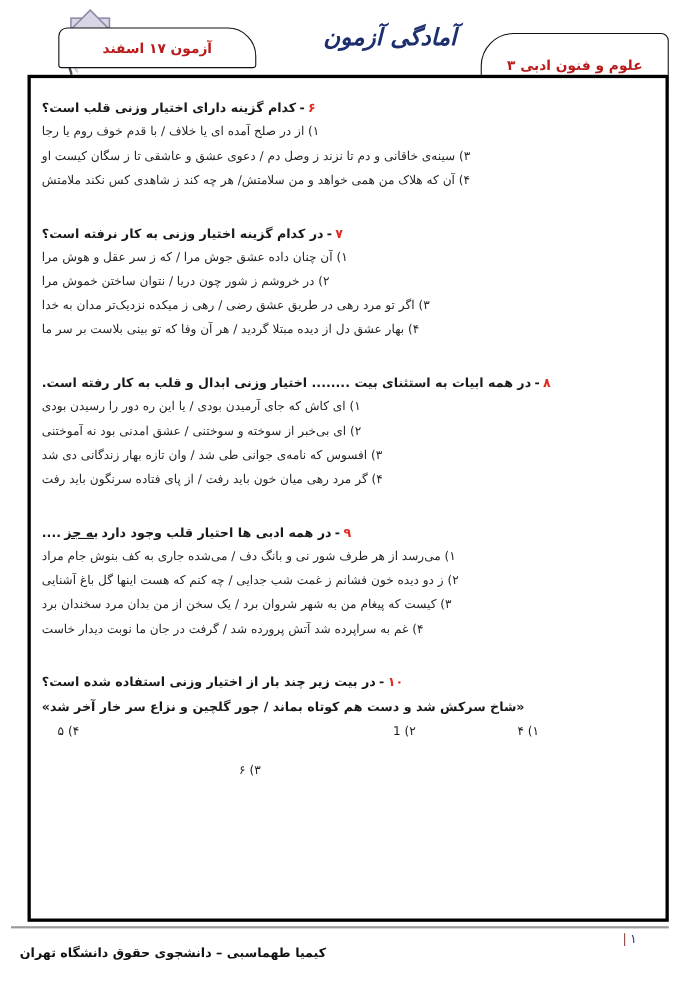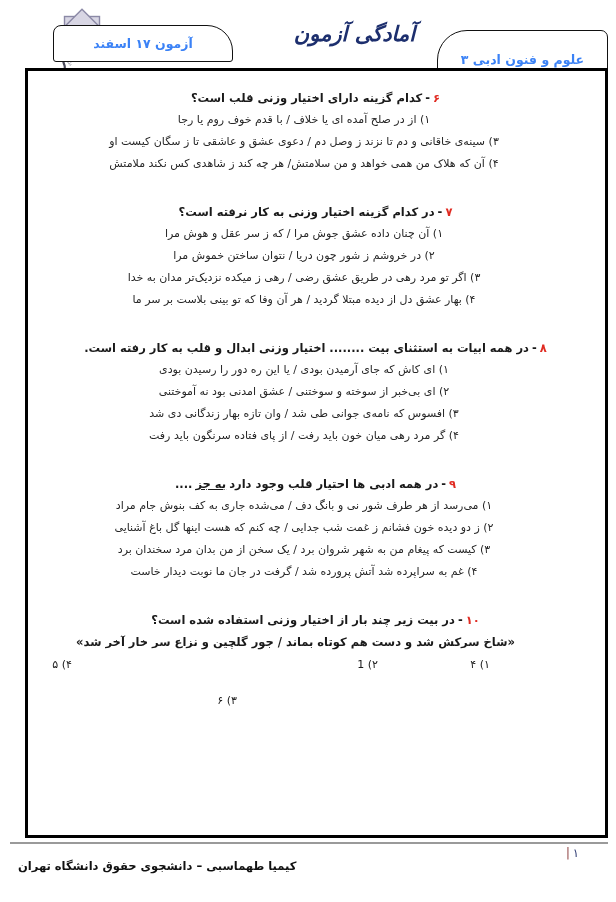--- a/index.html
+++ b/index.html
@@ -4,33 +4,33 @@
 <style>
   * { margin:0; padding:0; box-sizing:border-box; }
   html,body { width:616px; height:902px; background:#fff; overflow:hidden;
     font-family:"DejaVu Sans", sans-serif; }
   .page { position:relative; width:616px; height:902px; background:#fff; }
 
   
   .logo-wrap { position:absolute; left:28px; top:8px; width:90px; height:62px; }
   .badge { position:absolute; background:#fff; border:1.6px solid #111;
     display:flex; align-items:center; justify-content:center;
-    color:#3b82f6; font-weight:bold; direction:rtl; }
+    color:#b91c1c; font-weight:bold; direction:rtl; }
   .badge-course { left:437px; top:10px; width:171px; height:52px;
     border-radius:30px 7px 3px 4px; font-size:12.5px; padding-top:6px;margin-top:20px; }
   .badge-exam { left:53px; top:25px; width:180px; height:37px;
     border-radius:8px 26px 3px 3px; font-size:12.5px; }
   .brand-title { position:absolute; left:225px; top:22px; width:190px;
     direction:rtl; color:#1d2f6e; font-weight:bold;
     font-style:italic; font-size:21px; letter-spacing:-0.5px; }
 
   
   .frame { position:absolute; left:25px; top:68px; width:583px; height:770px;
     border:3px solid #000; background:#fff; }
-  .questions { direction:rtl; text-align:center; padding:16px 12px 0 10px; }
+  .questions { direction:rtl; text-align:left; padding:16px 12px 0 10px; }
   .question { margin-bottom:26px; }
   .q-head { font-size:11.5px; font-weight:bold; color:#1a1a1a; line-height:22px; }
   .q-num { color:#e02b22; }
   .q-sep { color:#1a1a1a; margin:0 3px; }
   .q-underline { text-decoration:underline; margin:0 3px; }
   .options { padding-right:23px; }
   .opt { font-size:11px; color:#262626; line-height:22px; }
   .q-last { margin-top:18px; margin-bottom:0; }
   .verse { font-size:11.5px; font-weight:bold; color:#1a1a1a; line-height:23px;
     padding-right:40px; }

